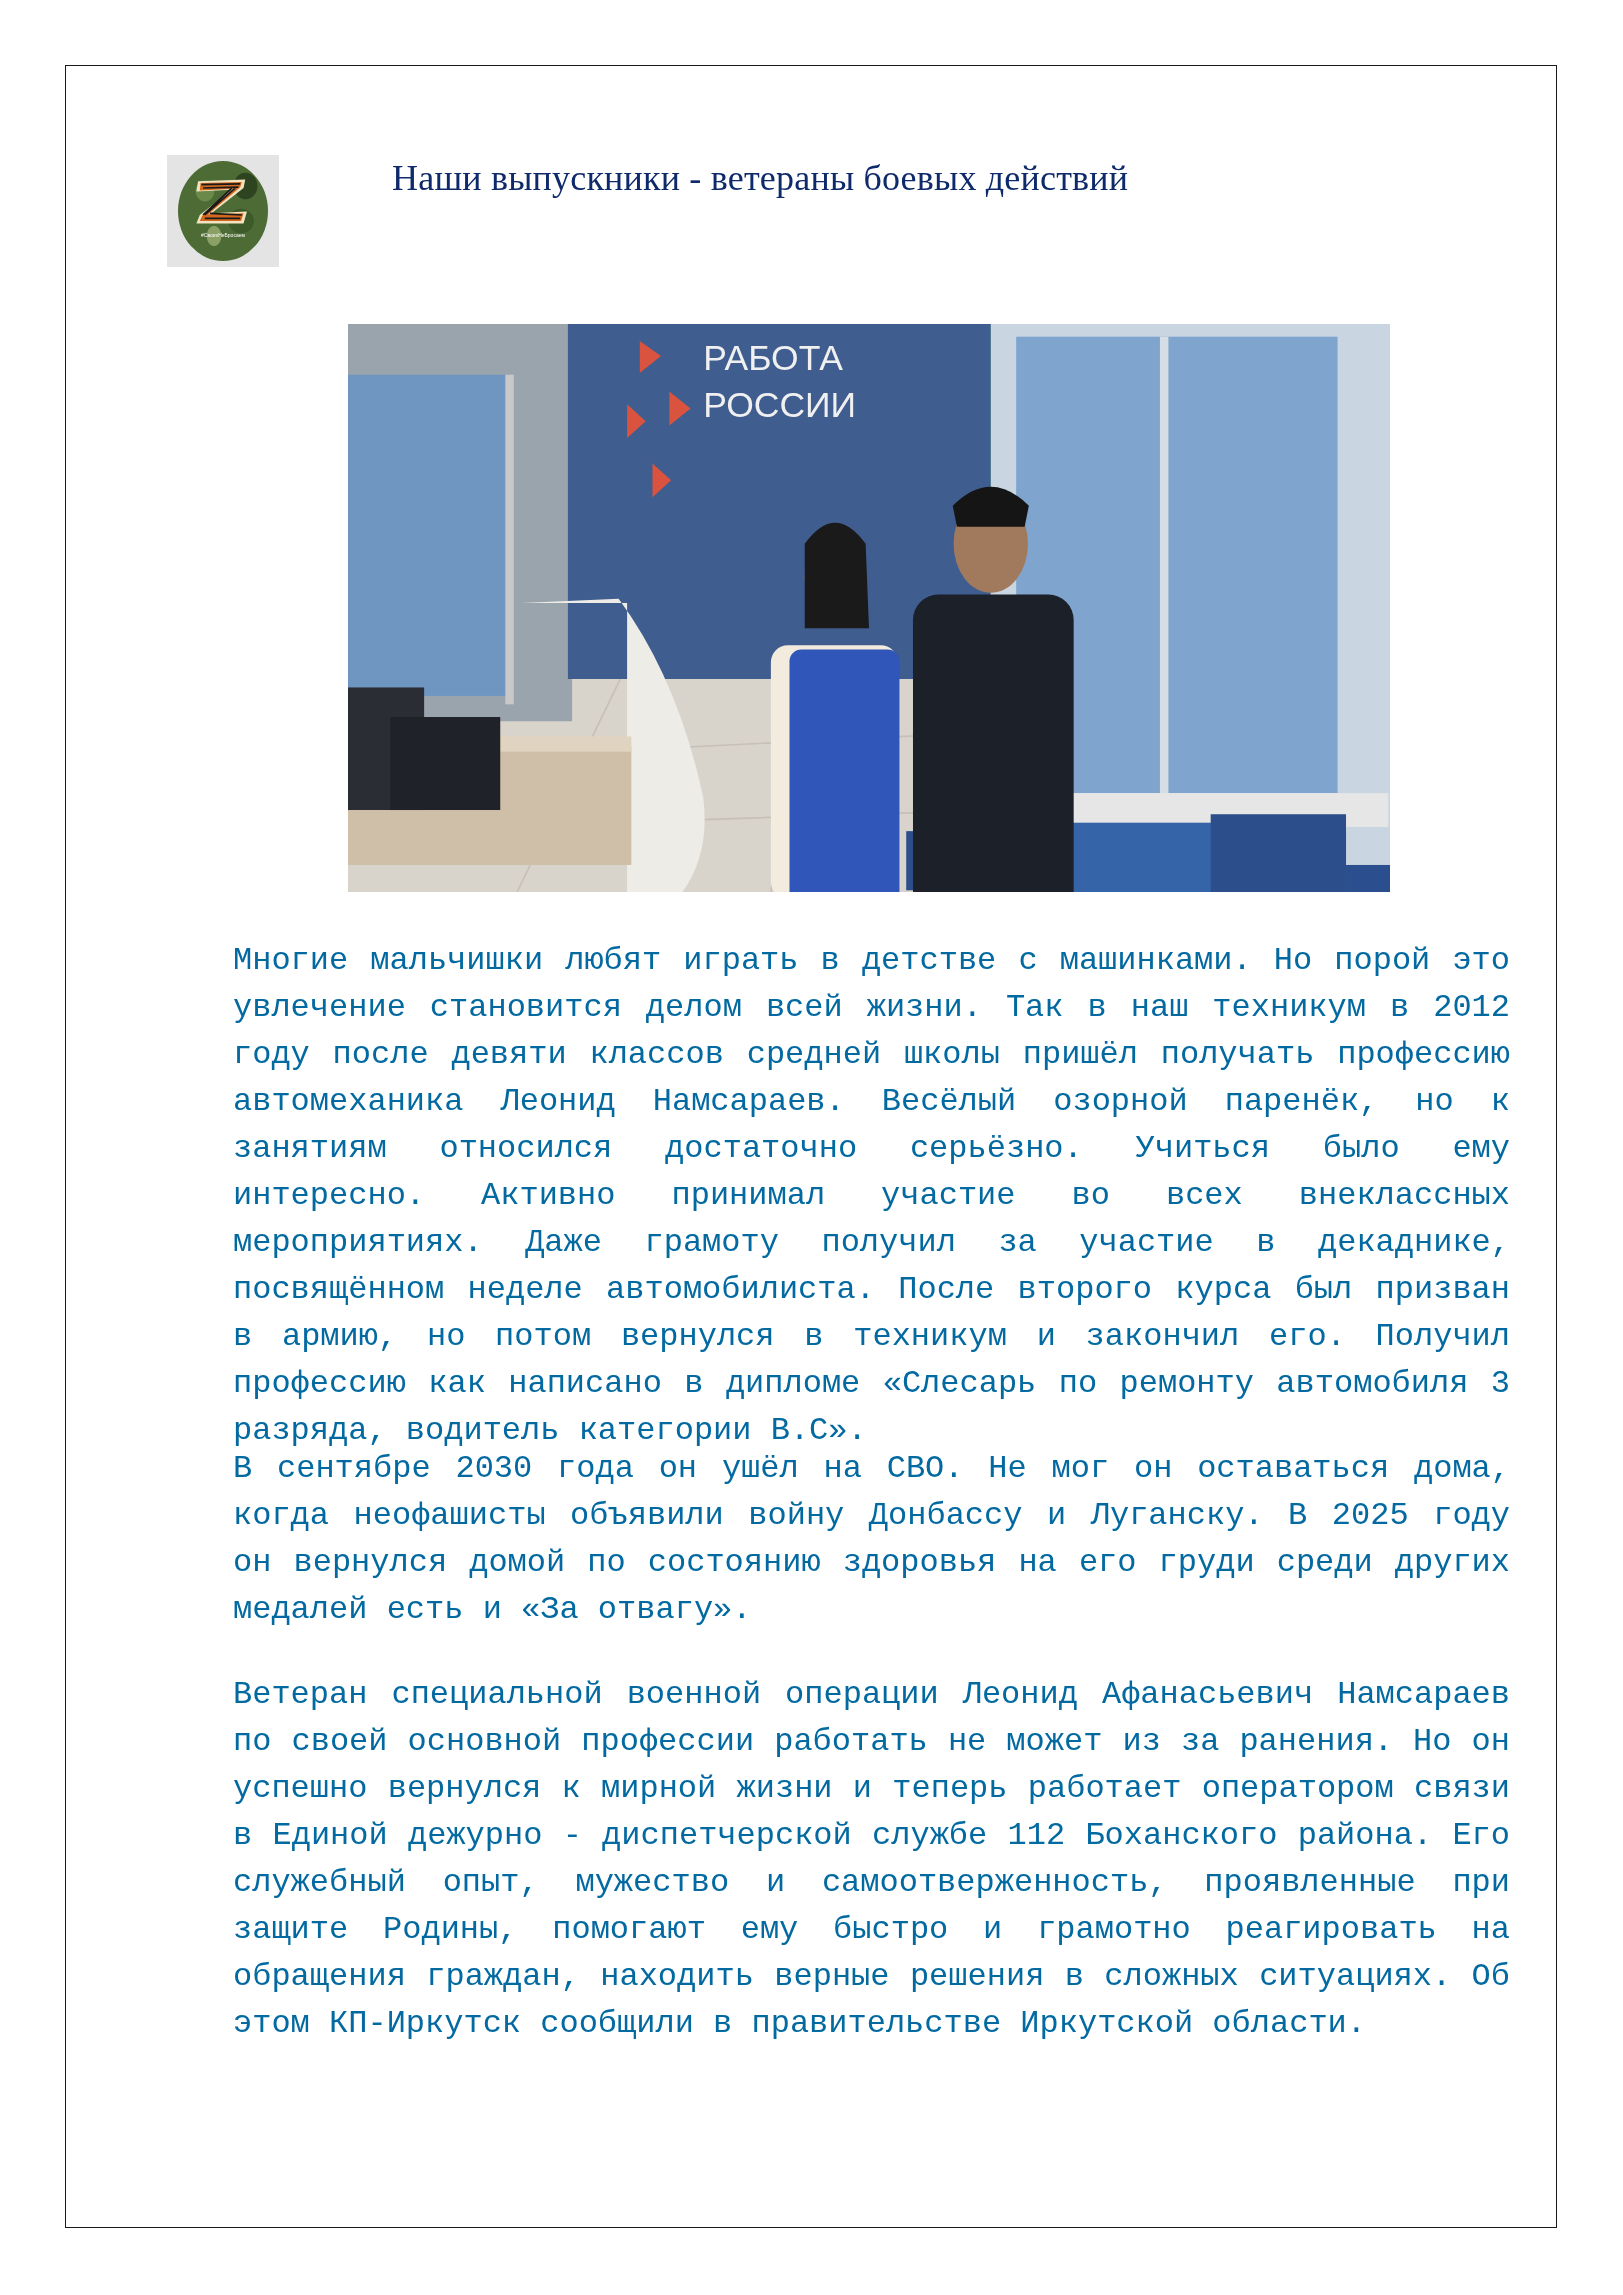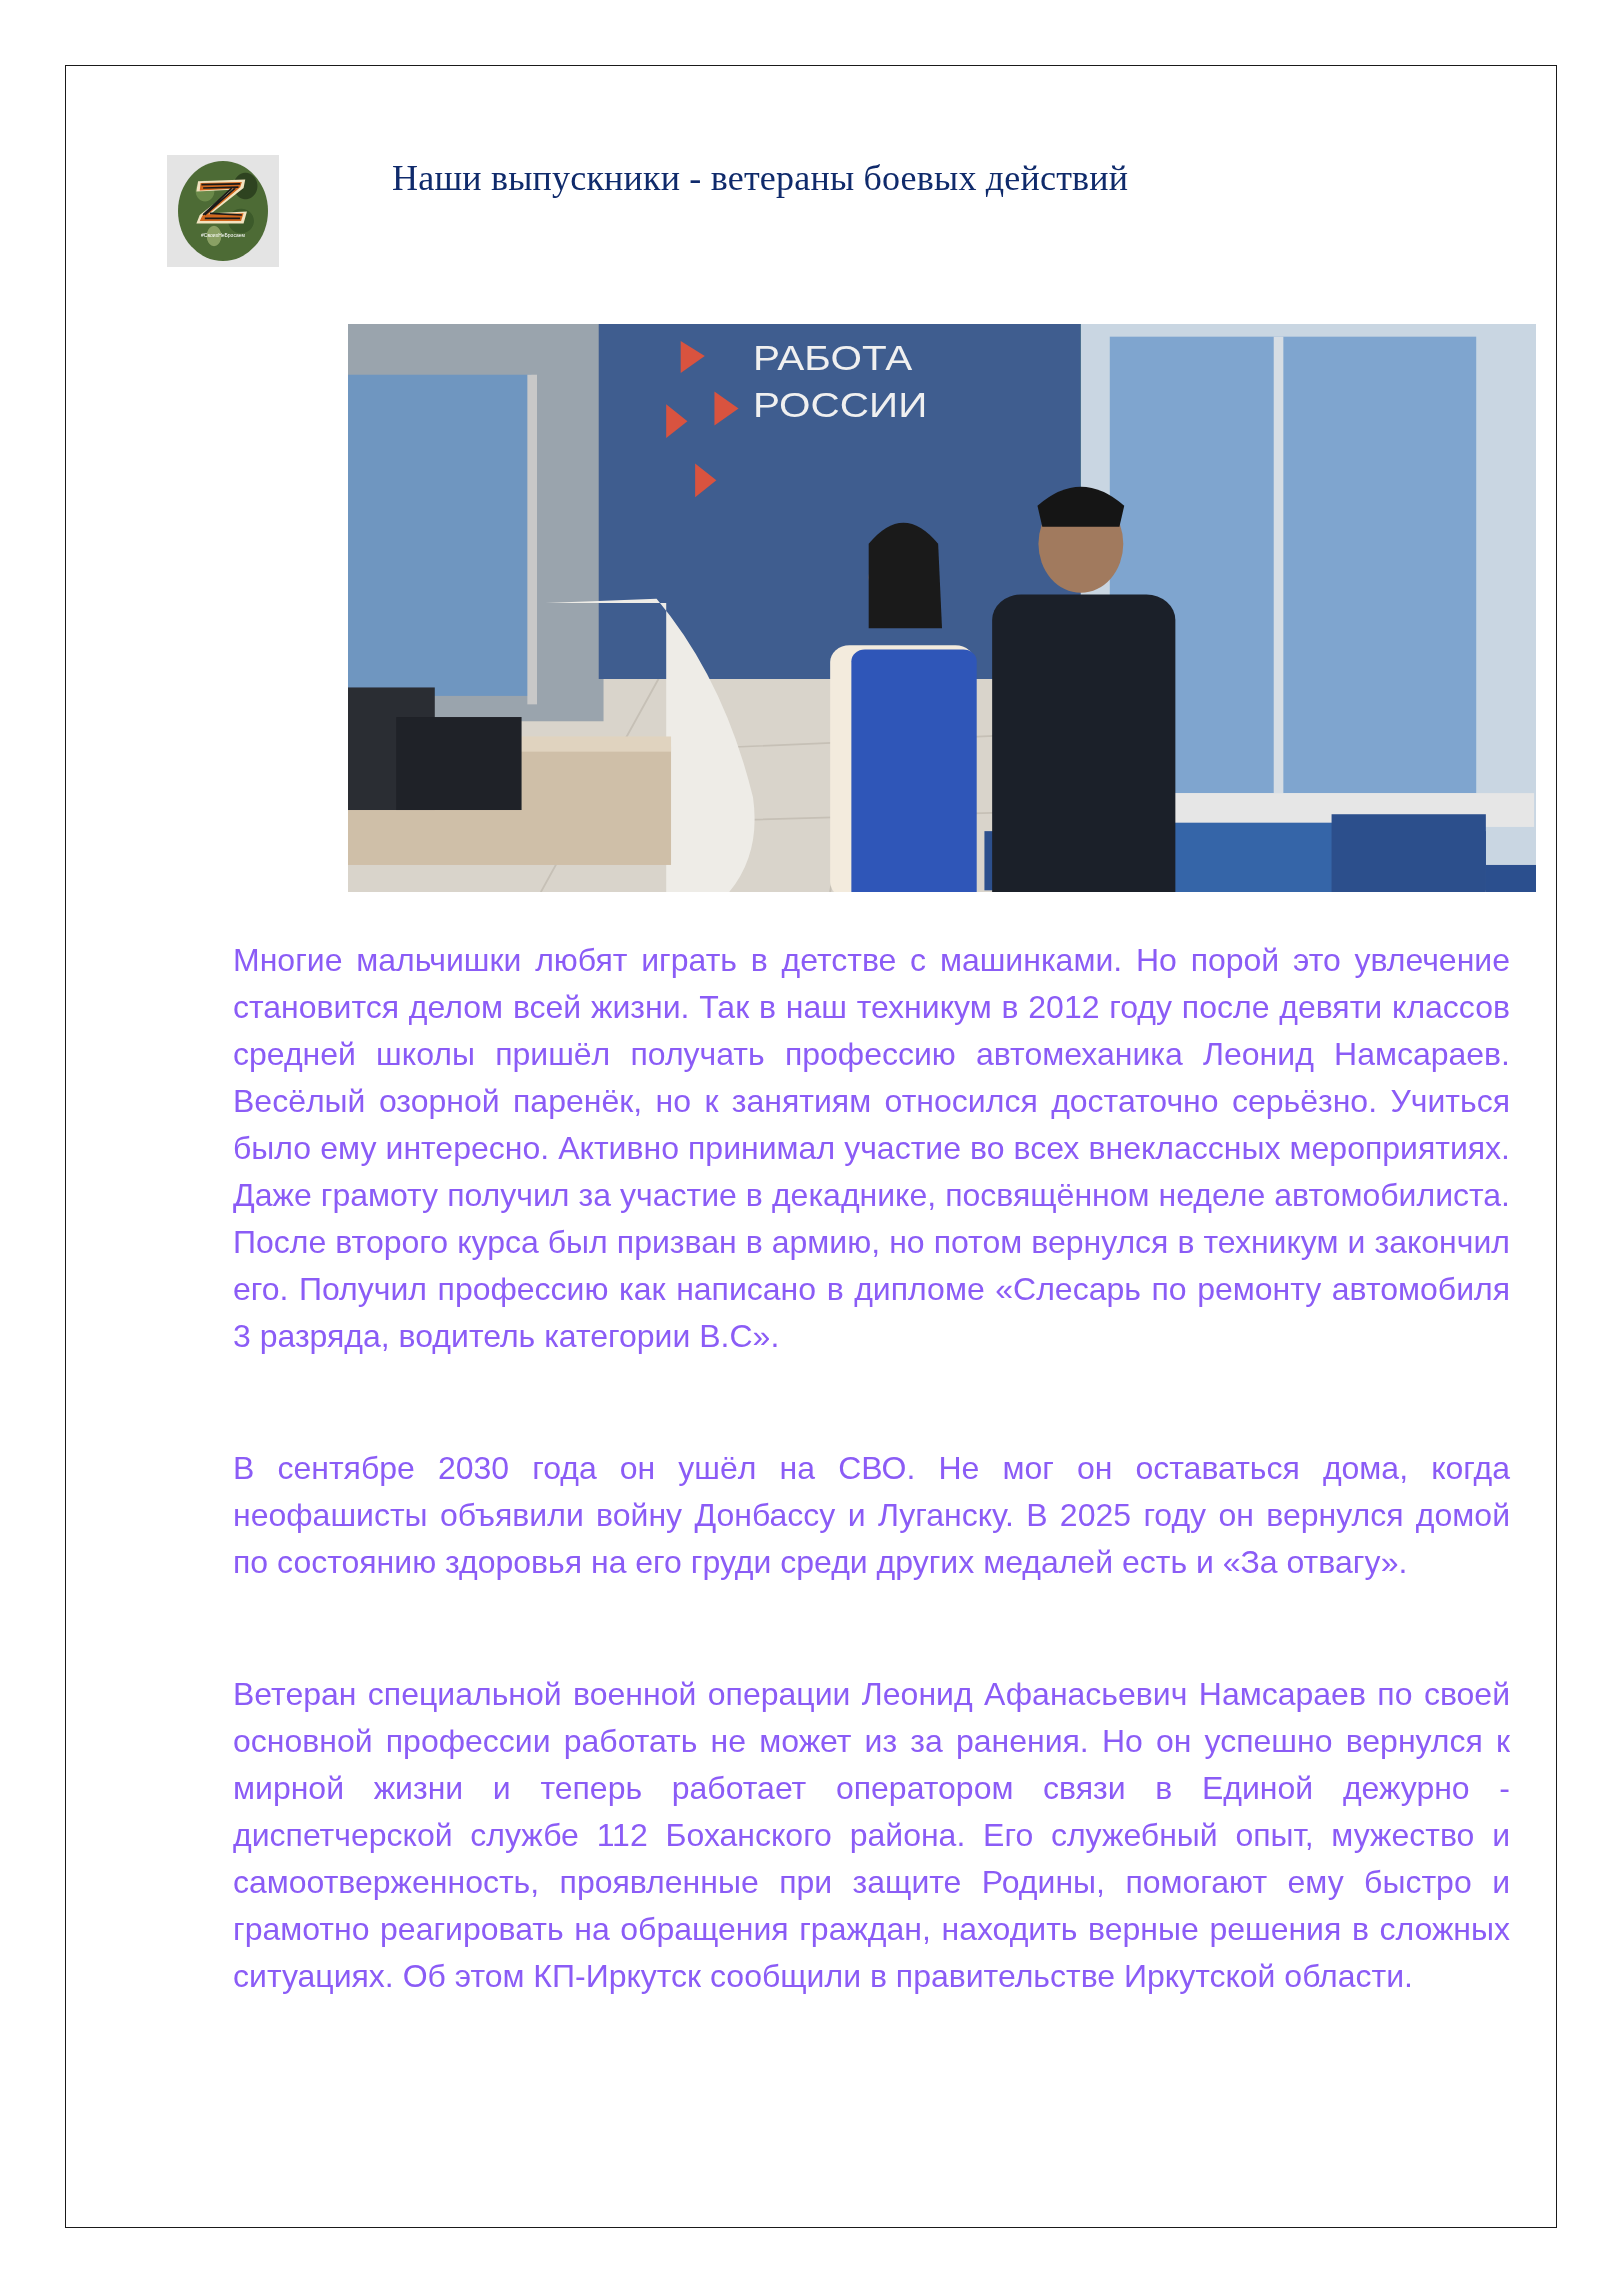--- a/index.html
+++ b/index.html
@@ -74,39 +74,39 @@
       font-weight: normal;
       font-size: 36px;
       color: #0f2a6b;
       white-space: nowrap;
       letter-spacing: 0.2px;
     }
     .photo {
       position: absolute;
       left: 348px;
       top: 324px;
-      width: 1188px;
+      width: 1042px;
       height: 568px;
       overflow: hidden;
       background: #15803d;
     }
     .photo svg {
       display: block;
       width: 100%;
       height: 100%;
     }
     .body-text {
       position: absolute;
       left: 233px;
       width: 1277px;
       margin: 0;
-      font-family: Liberation Sans, sans-serif;
+      font-family: Liberation Mono, monospace;
       font-size: 32px;
       line-height: 47px;
-      color: #8b5cf6;
+      color: #0369a1;
       text-align: justify;
       text-align-last: left;
     }
     .p1 { top: 937px; }
     .p2 { top: 1445px; }
     .p3 { top: 1671px; }
   </style>
 </head>
 <body>
 

